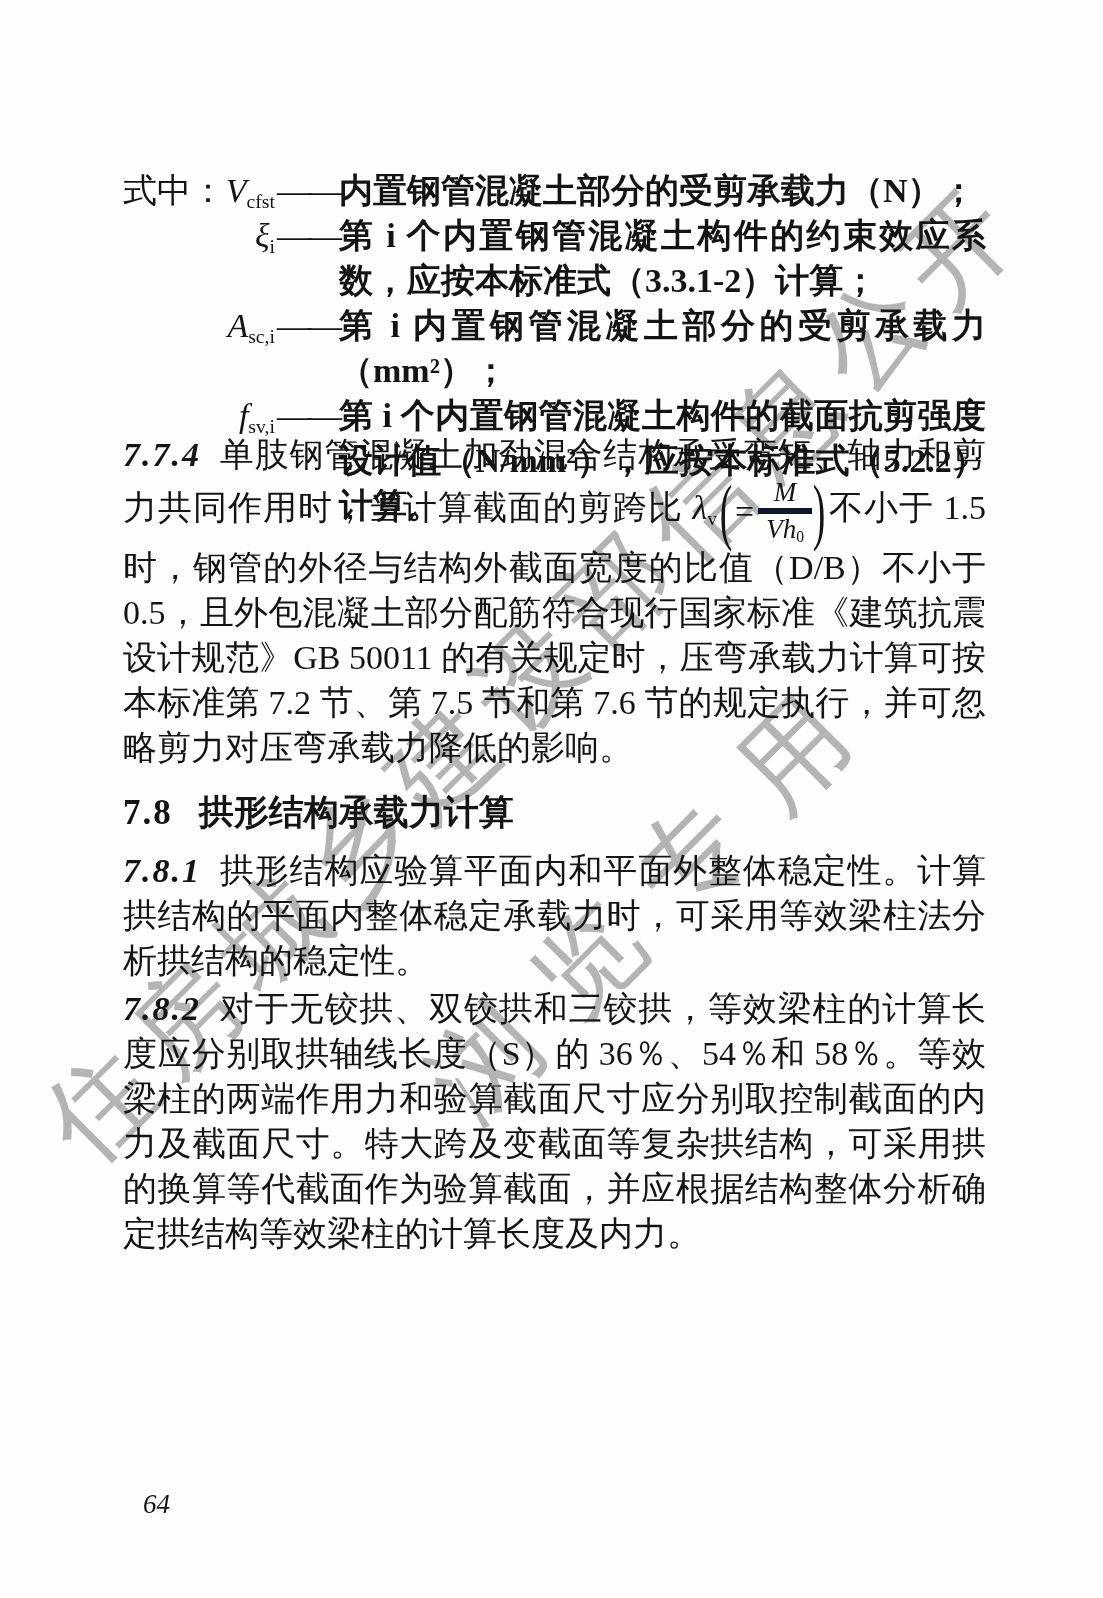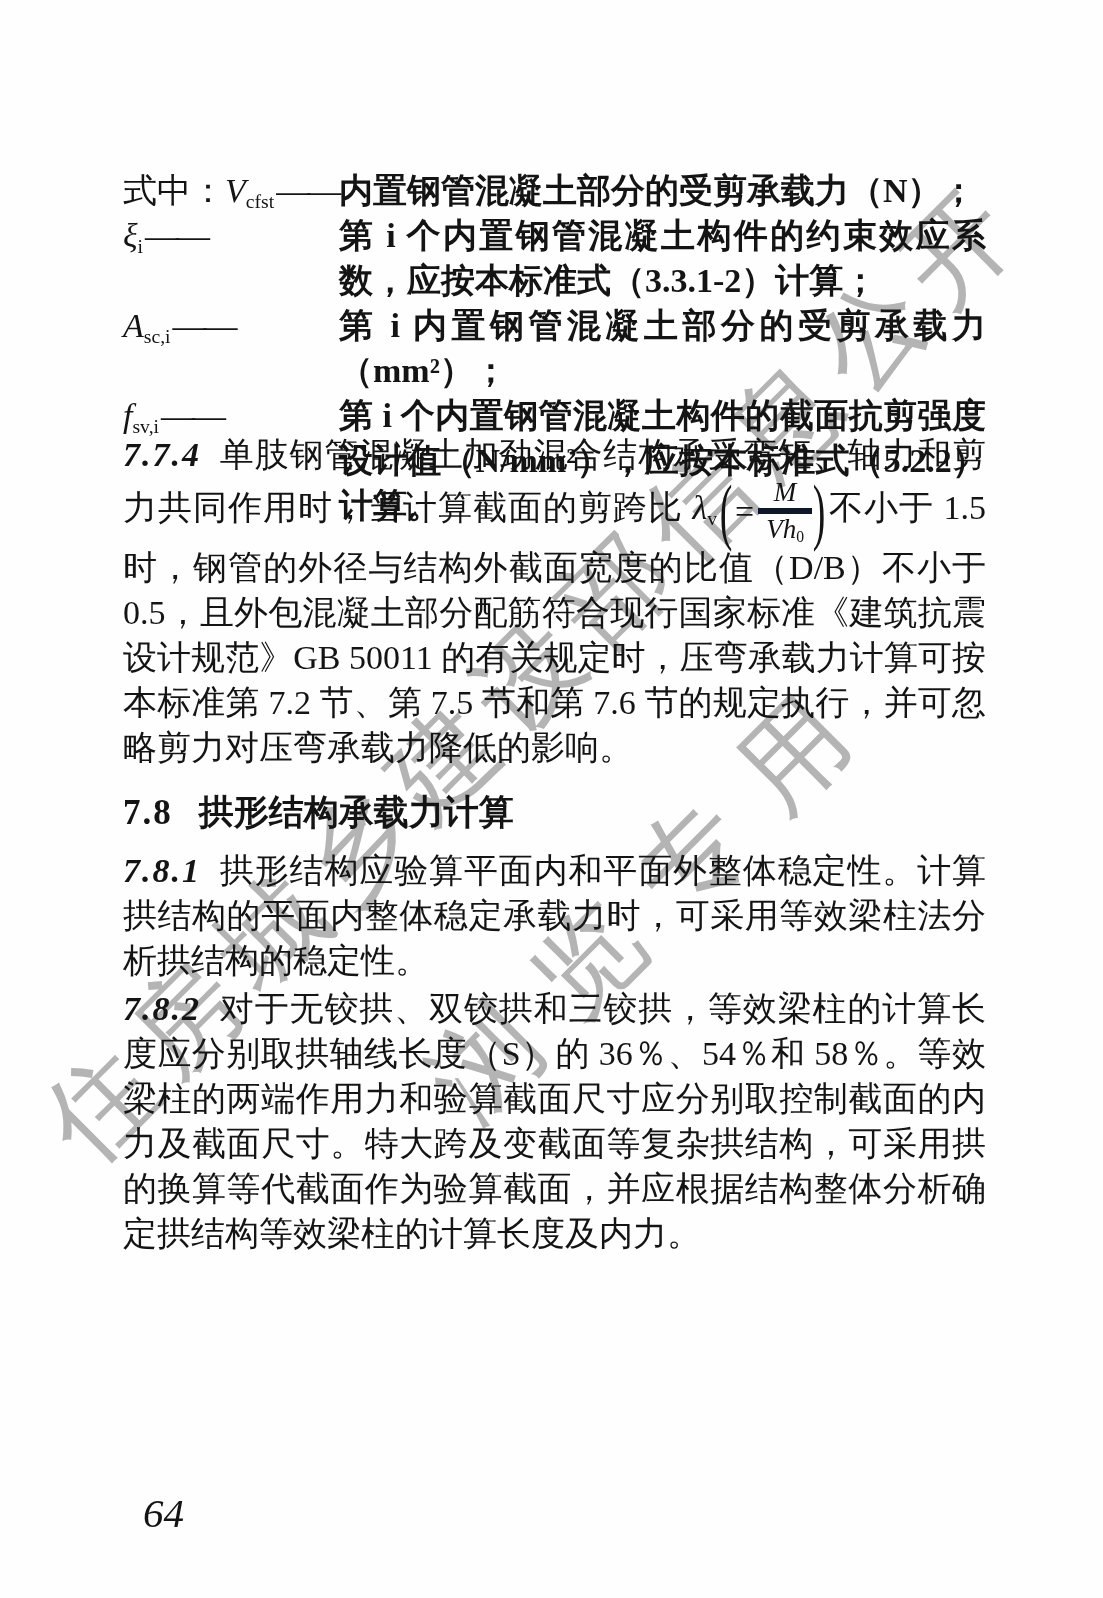--- a/index.html
+++ b/index.html
@@ -24,37 +24,37 @@
   .jt { text-align:justify; text-justify:inter-ideograph; }
   .defs   { top:168px; }
   .p774   { top:432px; margin:0; }
   .heading{ top:790px; text-align:left; font-weight:bold; margin:0; font-size:35px; }
   .p781   { top:848px; margin:0; }
   .p782   { top:986px; margin:0; }
   .secnum { font-weight:bold; margin-right:18px; letter-spacing:2px;font-style:italic; }
   .headnum{ font-weight:bold; margin-right:26px; letter-spacing:2px; }
   
   .def-row { display:flex; }
-  .def-sym { flex:0 0 216px; white-space:nowrap; }
+  .def-sym { flex:0 0 216px; text-align:right; white-space:nowrap; }
   .def-label { float:left; }
   .def-sym i { font-style:italic; }
   sub { font-size:0.58em; vertical-align:-0.28em; line-height:0; }
   .dash { letter-spacing:-3px; margin-left:2px; }
   .def-desc { flex:1; text-align:justify; text-justify:inter-ideograph;font-weight:bold; }
   
   .pgroup { display:inline-flex; align-items:center; vertical-align:middle; margin:0 2px; }
   .bigp { display:inline-block; font-size:36px; transform:scaleY(2.05) scaleX(1.05); line-height:1; padding:0 1px; }
   .eq { margin:0 4px 0 2px; }
   .frac { display:inline-block; text-align:center; font-size:27px; line-height:1.15; vertical-align:middle; }
   .fnum { display:block; padding:0 8px; }
   .fden { display:block; border-top:6px solid #0f172a; padding:0 8px; }
   .frac i, .lamwrap i { font-style:italic; }
   
   .pageno { position:absolute; left:143px; top:1489px; z-index:1;
-            font-size:41px; font-style:italic; }
+            font-size:27px; font-style:italic; }
 </style>
 </head>
 <body>
 
 <div class="page">
 
   <div class="watermark wm1">住房城乡建设部信息公开</div>
   <div class="watermark wm2">浏览专用</div>
 
   <div class="block defs">

